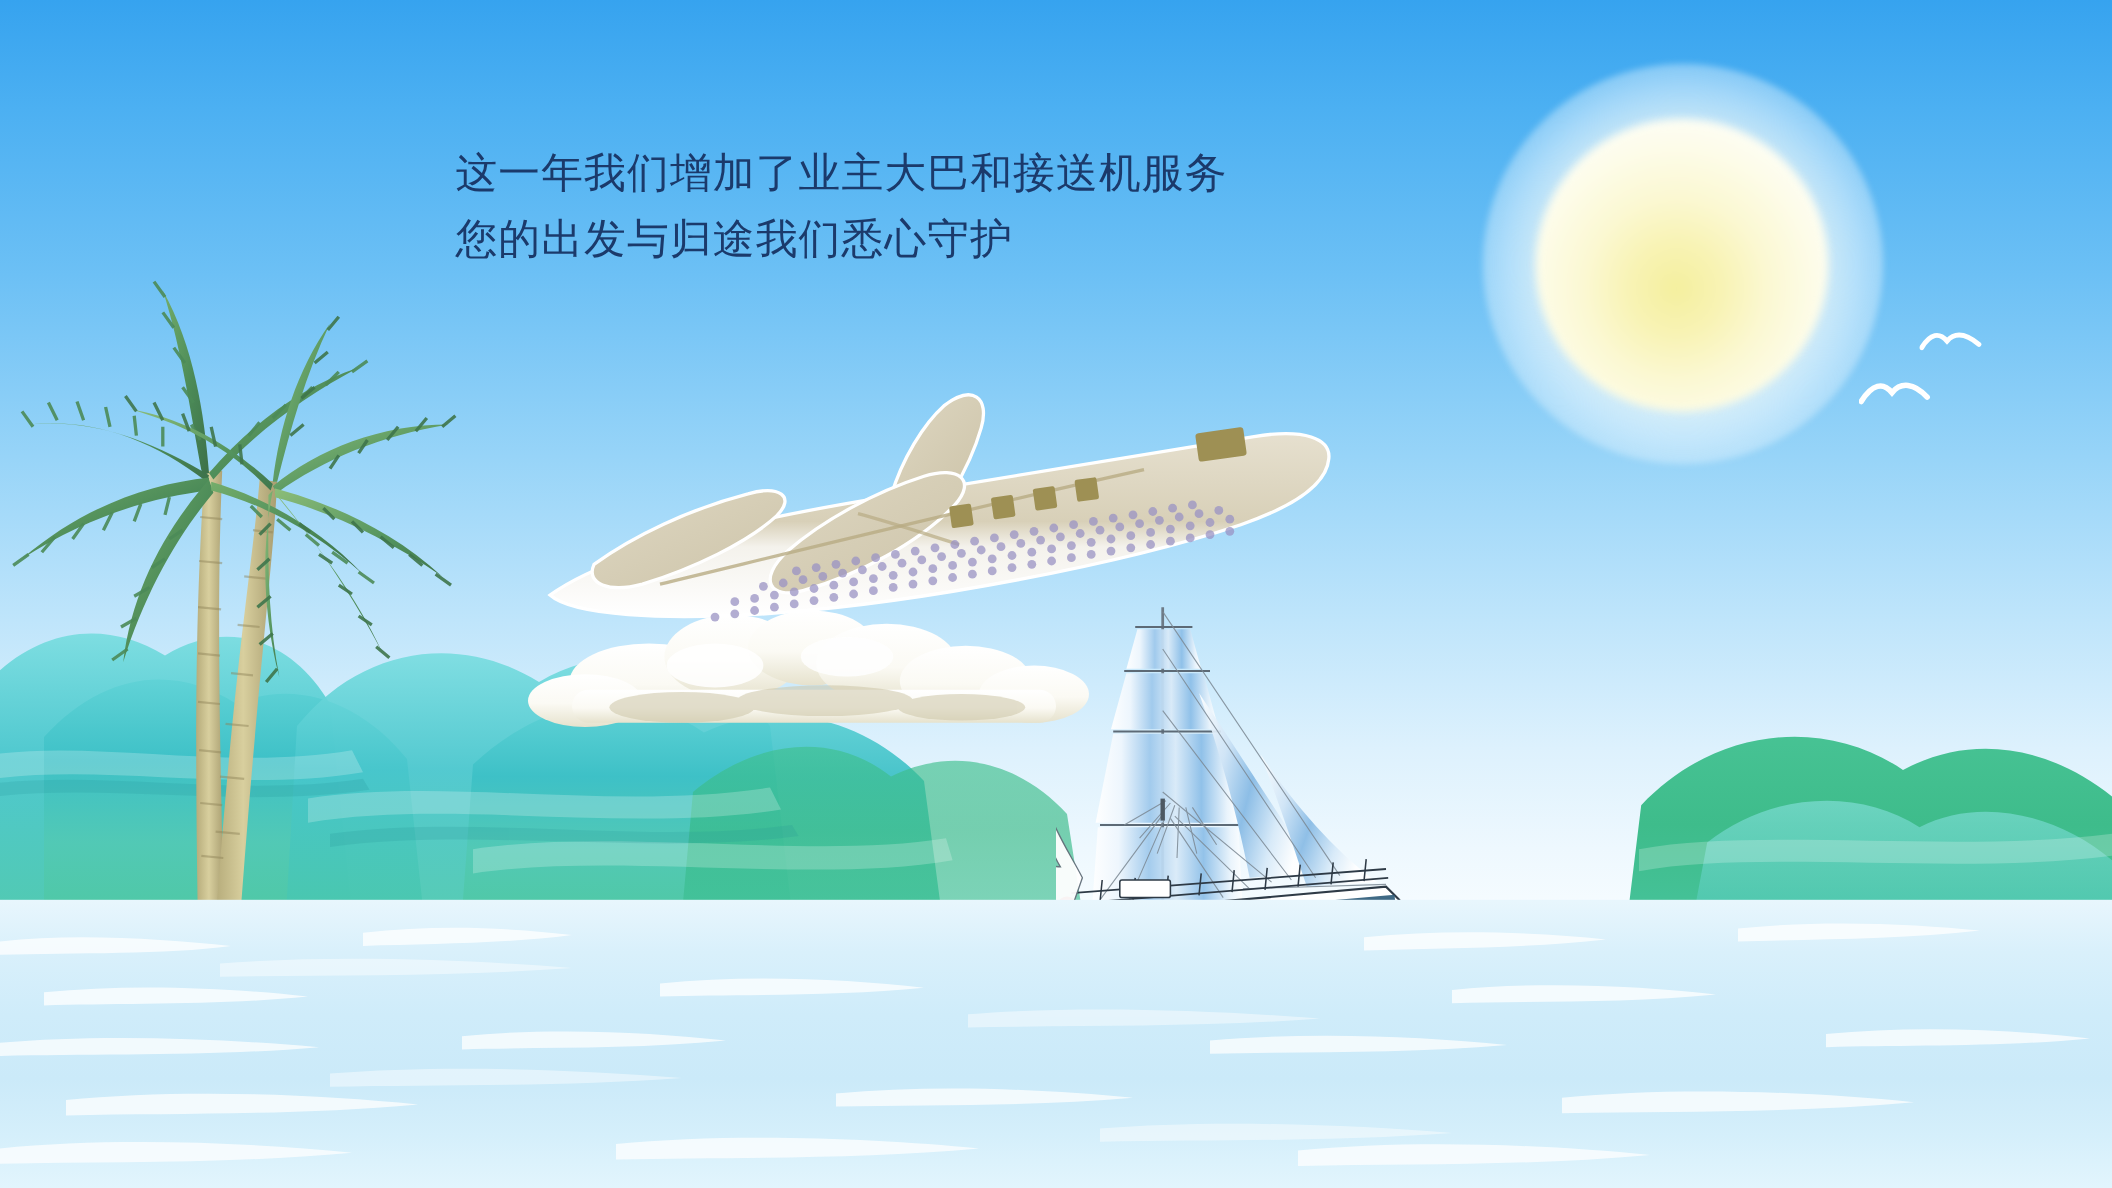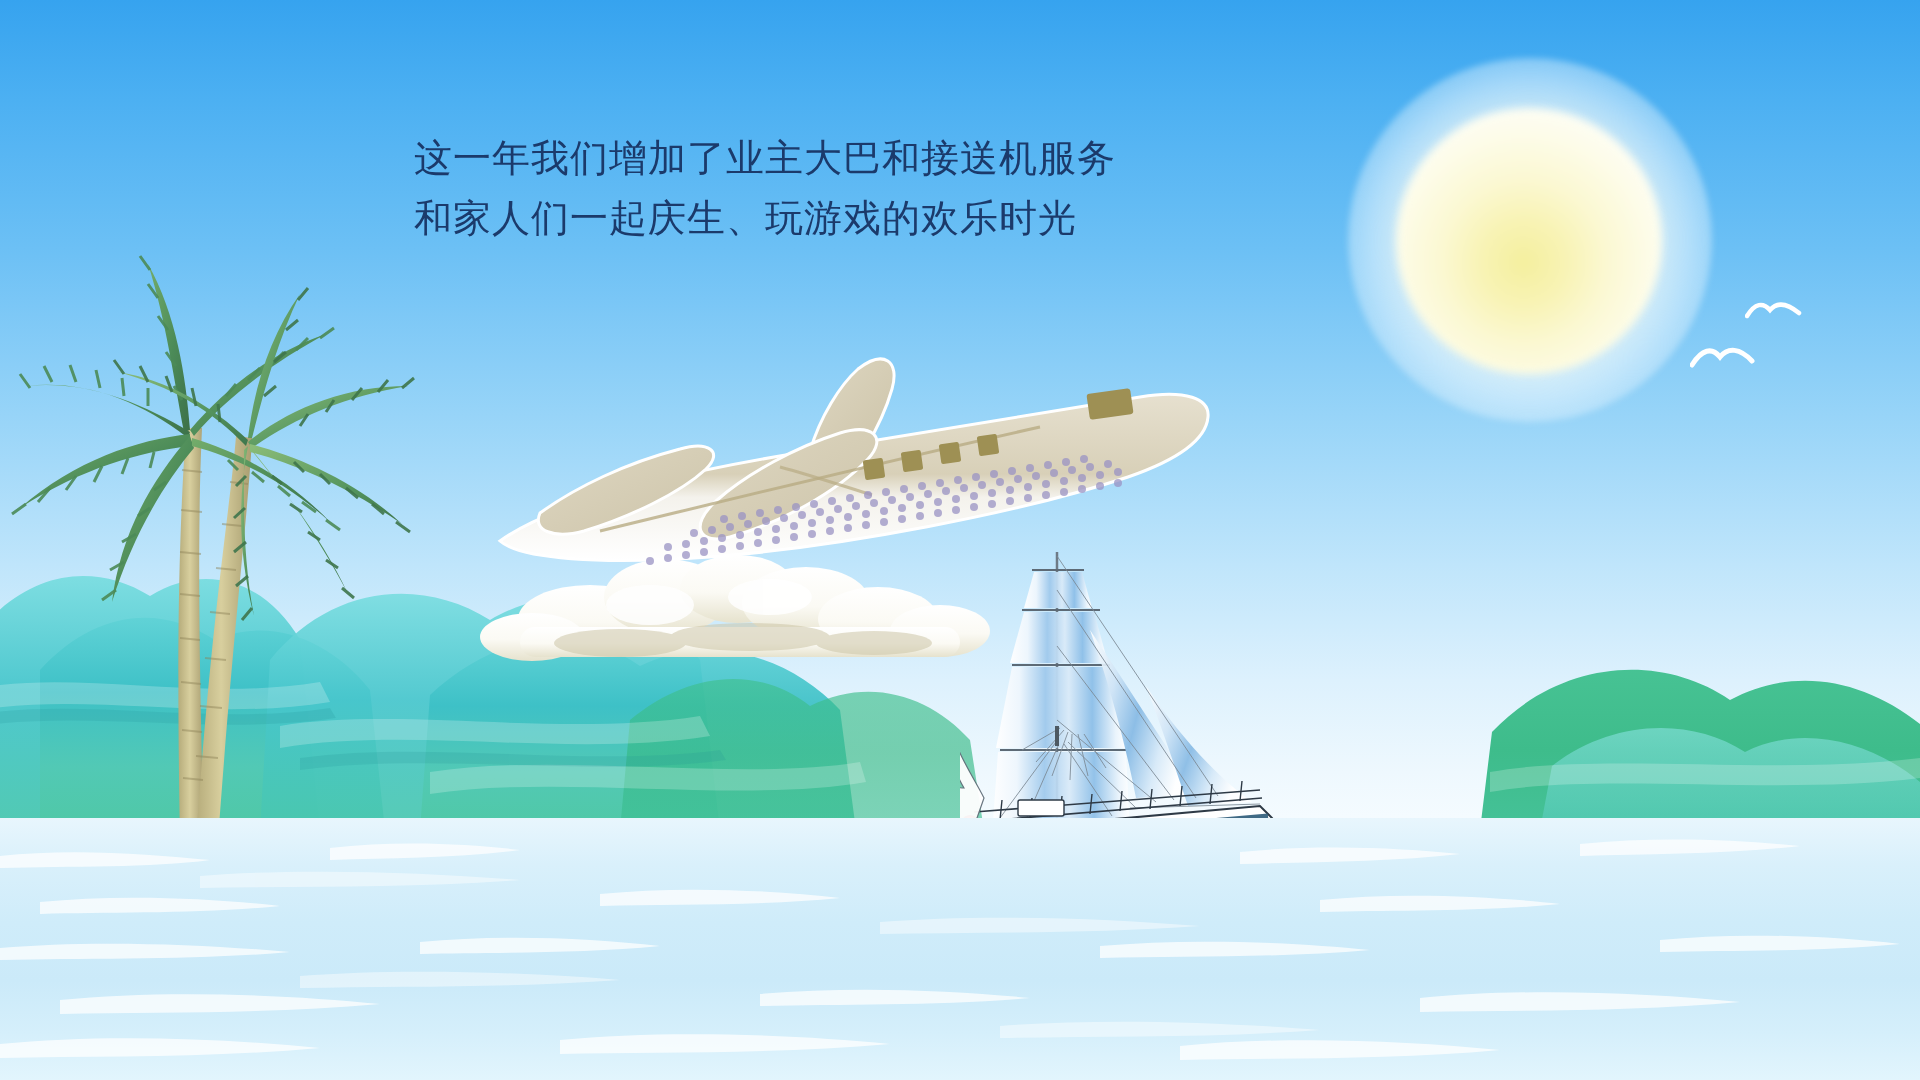--- a/index.html
+++ b/index.html
@@ -560,16 +560,16 @@
         <path d="M200 58 C300 50 420 54 520 62 C410 70 300 68 200 70 Z"></path>
         <path d="M880 104 C980 96 1100 100 1200 108 C1090 116 980 114 880 116 Z"></path>
         <path d="M300 158 C400 150 520 154 620 162 C510 170 400 168 300 170 Z"></path>
         <path d="M1000 208 C1100 200 1220 204 1320 212 C1210 220 1100 218 1000 220 Z"></path>
       </g>
     </svg>
   </div>
 
   <div class="poem">
     <span class="line">这一年我们增加了业主大巴和接送机服务</span>
-    <span class="line">和家人们一起庆生、玩游戏的欢乐时光</span>
+    <span class="line">您的出发与归途我们悉心守护</span>
   </div>
 
 </div>
 
 </body></html>

